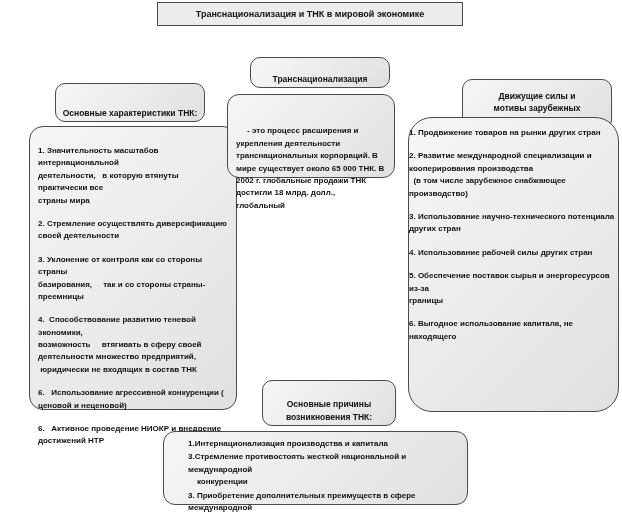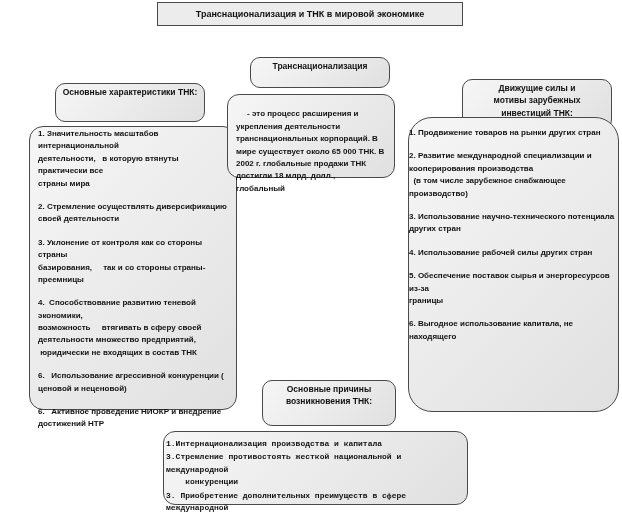--- a/index.html
+++ b/index.html
@@ -6,41 +6,41 @@
   .canvas{
     position:relative;width:622px;height:513px;background:#ffffff;
     font-family:"Liberation Sans",sans-serif;color:#111;overflow:hidden;
   }
   .box{
     position:absolute;box-sizing:border-box;
     background:linear-gradient(135deg,#f6f6f6 0%,#e7e7e7 70%,#e0e0e0 100%);
     border:1.5px solid #4a4a4a;
   }
   .hdr{
-    display:flex;align-items:flex-start;justify-content:center;text-align:center;
+    display:flex;align-items:flex-end;justify-content:center;text-align:center;
     font-weight:bold;font-size:8.5px;line-height:1.45;white-space:pre-wrap;
     border-radius:10px;padding:2px 4px;
   }
   .content{
     font-weight:bold;font-size:8px;line-height:1.55;white-space:pre-wrap;
-    border-radius:14px;padding:1px 8px;
+    border-radius:14px;padding:18px 8px;
   }
   .content p{margin:0 0 11px 0;}
   .content p:last-child{margin-bottom:0;}
   .title-box{
     left:157px;top:2px;width:306px;height:24px;border-radius:0;
     display:flex;align-items:center;justify-content:center;
     font-weight:bold;font-size:9px;background:#ececec;
   }
   .left-hdr{left:55px;top:83px;width:150px;height:39px;}
   .left-content{left:5px;top:126px;width:208px;height:284px;margin-left:24px;}
   .mid-hdr{left:250px;top:57px;width:140px;height:31px;}
   .mid-content{left:227px;top:94px;width:168px;height:84px;border-radius:12px;}
   .bottom-hdr{left:262px;top:380px;width:134px;height:46px;}
-  .bottom-content{left:163px;top:431px;width:305px;height:74px;border-radius:12px;padding:6px 2px;font-family:Liberation Mono, monospace;}
+  .bottom-content{left:163px;top:431px;width:305px;height:74px;border-radius:12px;padding:6px 24px;}
   .bottom-content p{margin:0 0 1px 0;}
   .right-hdr{left:462px;top:64px;width:150px;height:51px;margin-top:15px;}
   .right-content{left:408px;top:117px;width:211px;height:295px;border-radius:24px;padding:9px 0;}
   .star-wrap{position:absolute;left:220px;top:190px;width:192px;height:196px;}
   .star-wrap svg{display:block;}
   .star-text{
     position:absolute;left:20px;top:62px;width:152px;
     text-align:center;font-weight:bold;font-size:8.5px;line-height:1.5;
     white-space:pre-wrap;
   }

